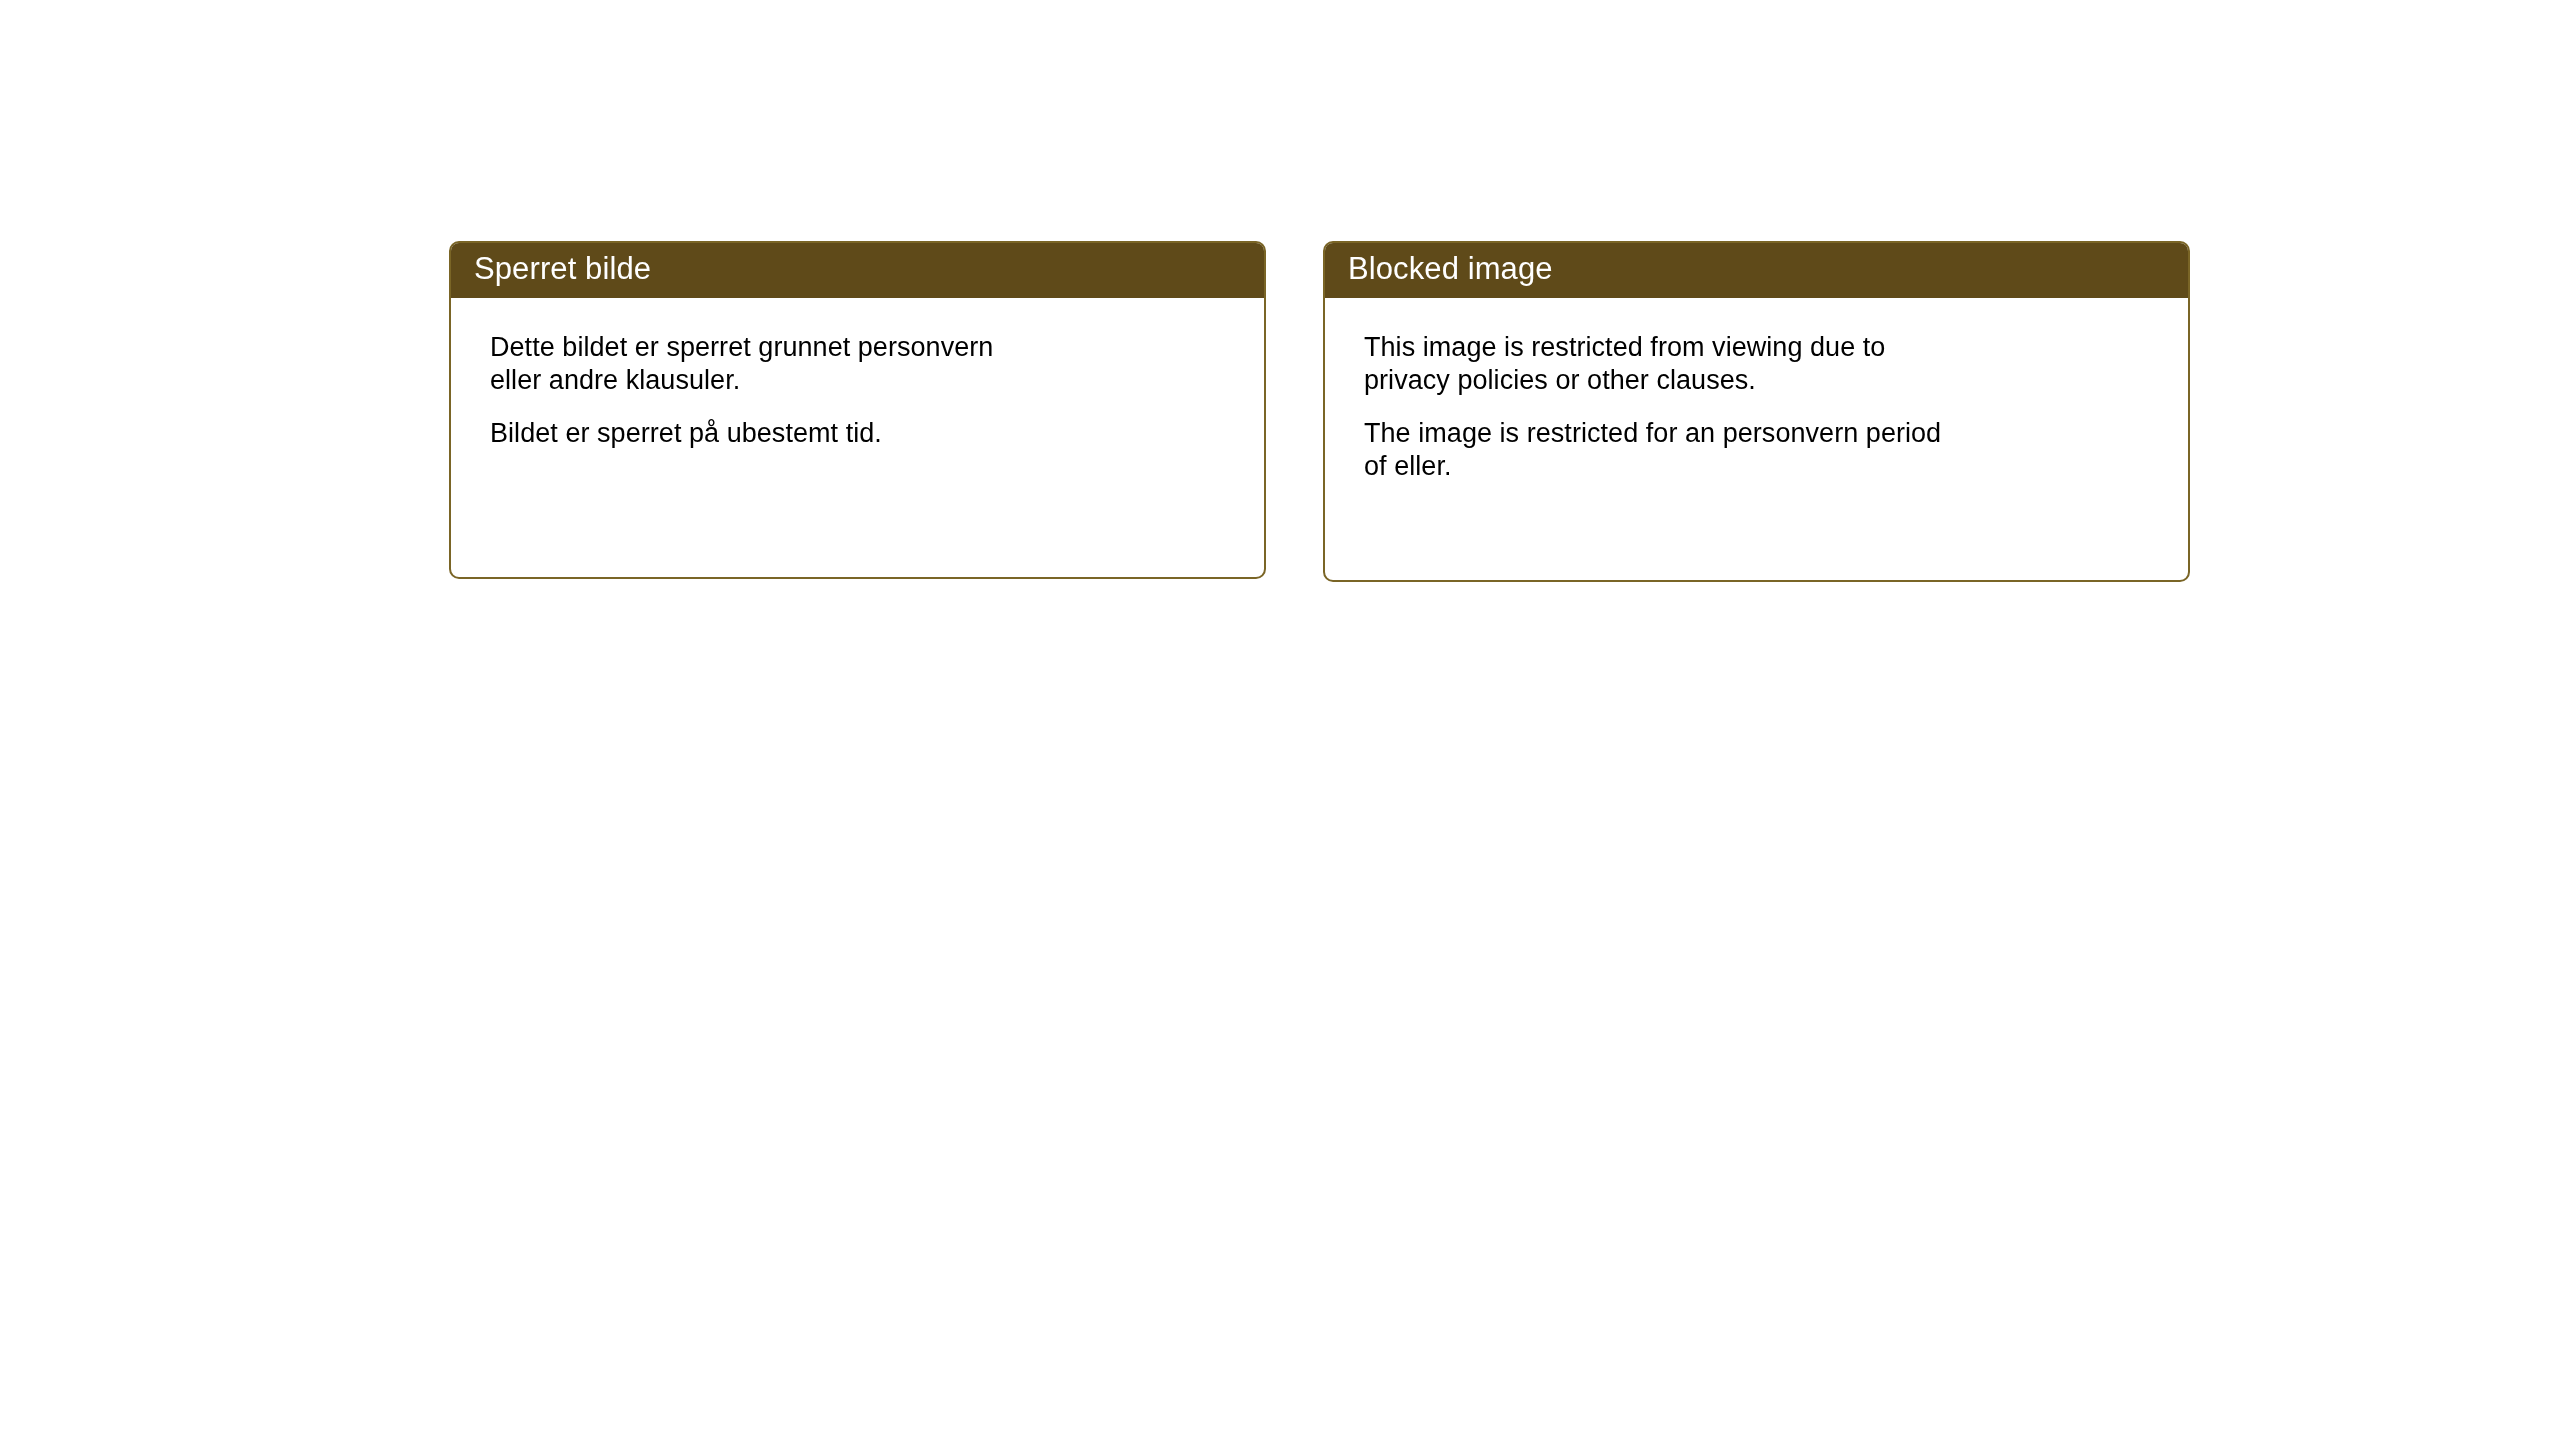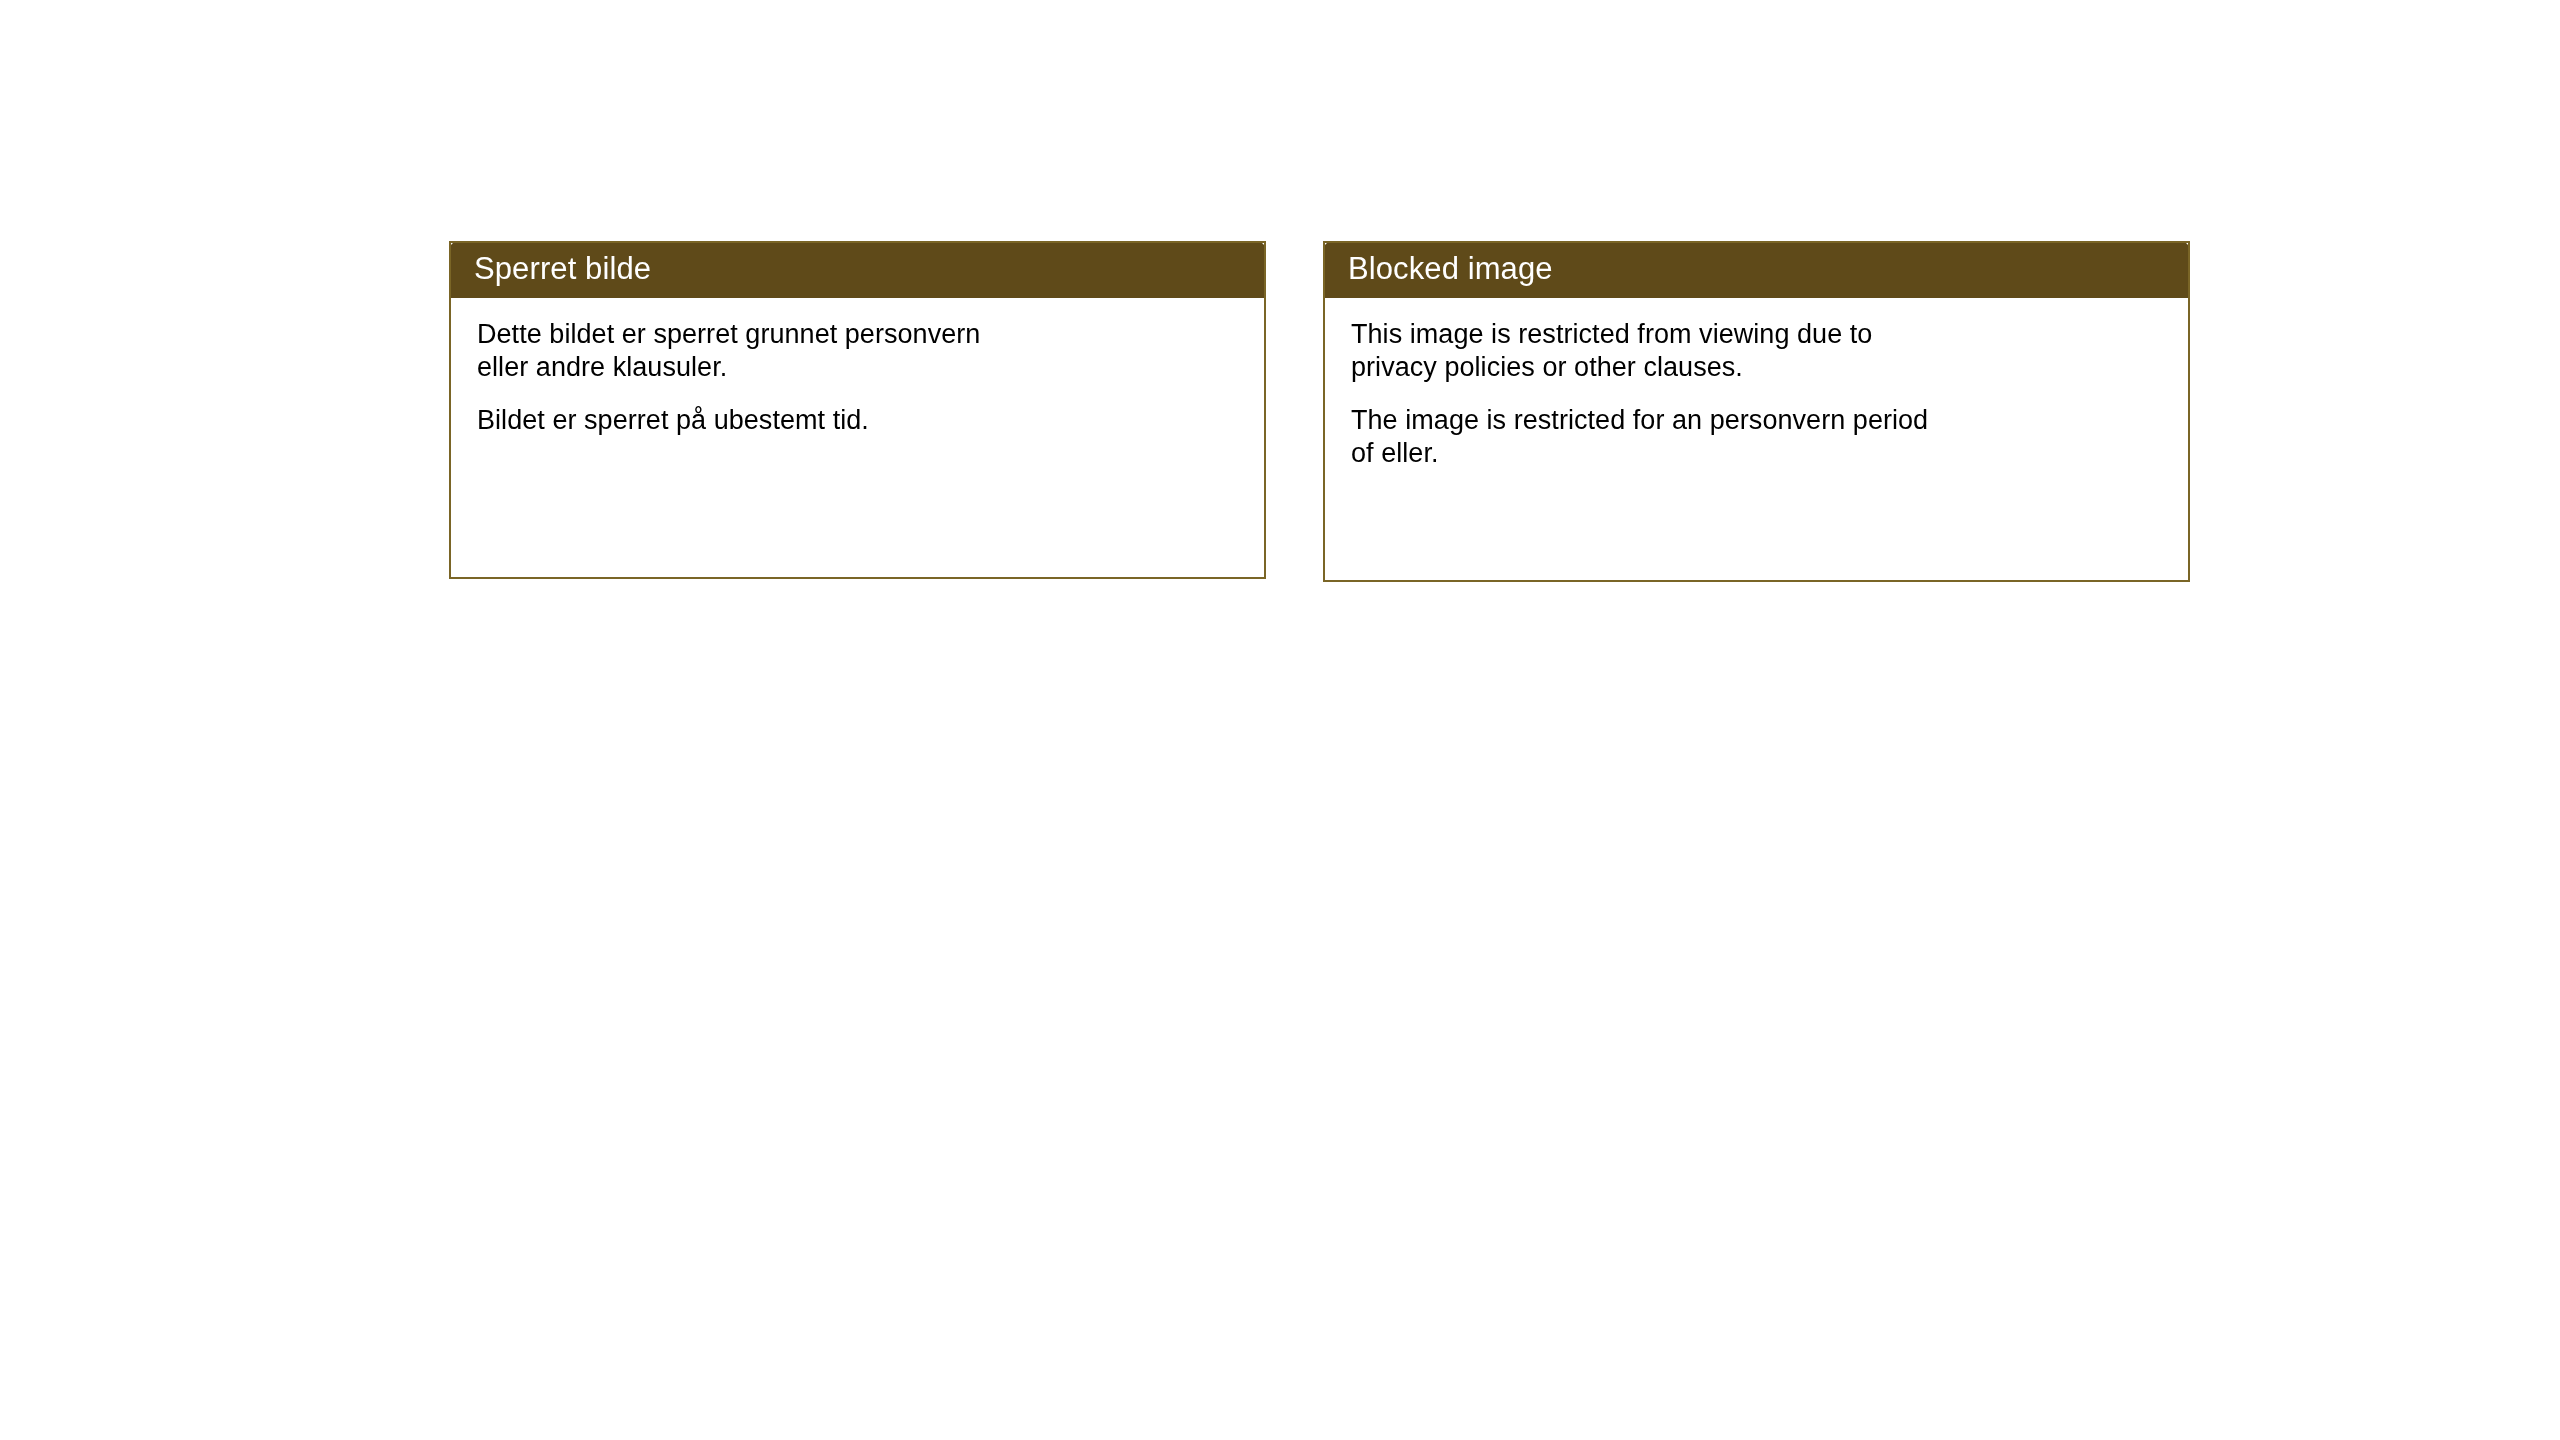--- a/index.html
+++ b/index.html
@@ -21,21 +21,21 @@
     left: 449px;
     top: 241px;
     display: flex;
     align-items: flex-start;
     gap: 57px;
   }
 
   .notice-card {
     background: #ffffff;
     border: 2px solid #7a6526;
-    border-radius: 0;
+    border-radius: 10px;
     box-sizing: border-box;
     overflow: hidden;
     display: flex;
     flex-direction: column;
   }
 
   .notice-card.card-left  { width: 817px; min-height: 338px; }
   .notice-card.card-right { width: 867px; min-height: 341px; }
 
   .notice-header {
@@ -62,21 +62,21 @@
 
   .notice-body {
     padding: 23px 26px 20px 26px;
     flex: 1 1 auto;
   }
 
   .notice-paragraph {
     font-size: 27px;
     line-height: 1.0;
     color: #000000;
-    margin: 0;
+    margin: 13px;
     letter-spacing: 0.05px;
   }
 
   .notice-paragraph .line {
     display: block;
     margin-bottom: 6px;
   }
 
   .notice-paragraph .line:last-child {
     margin-bottom: 0;

